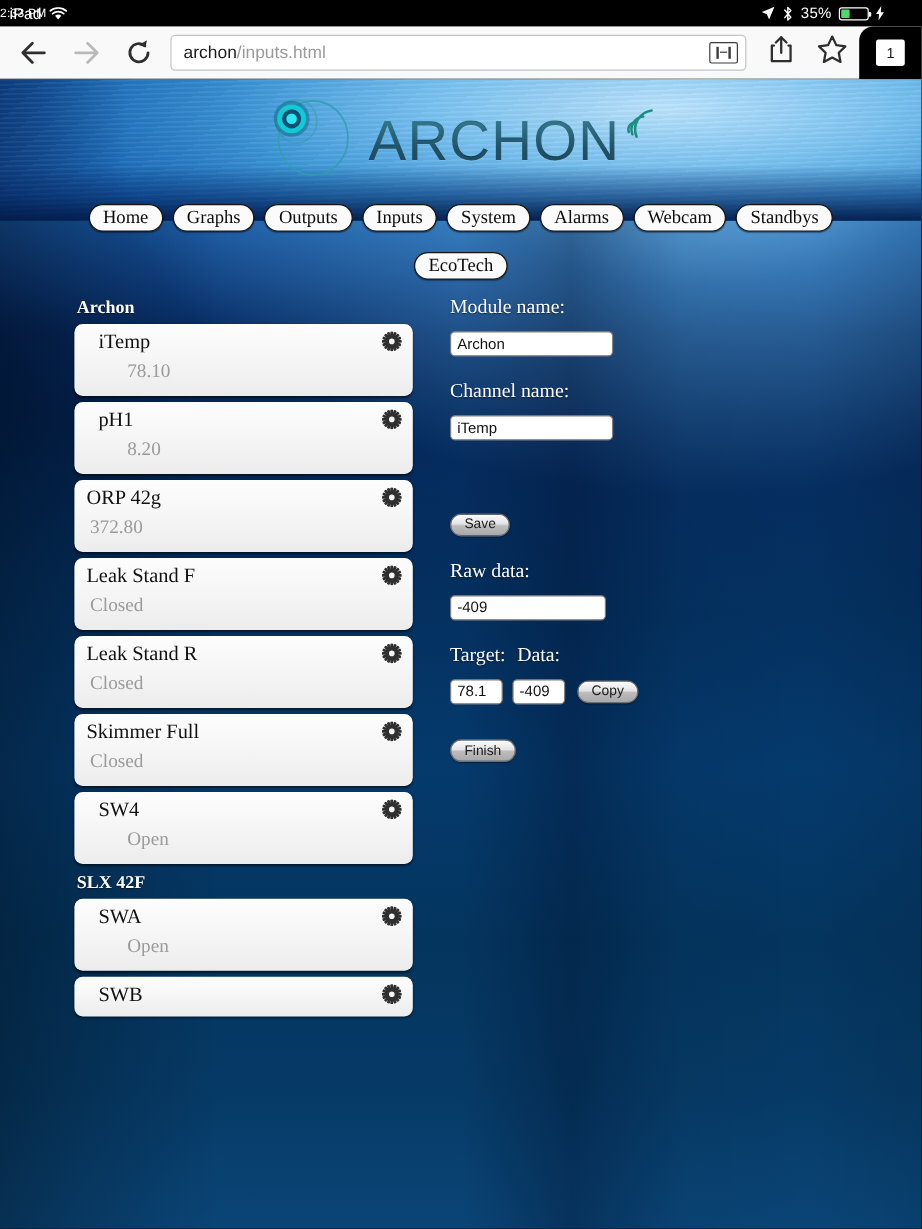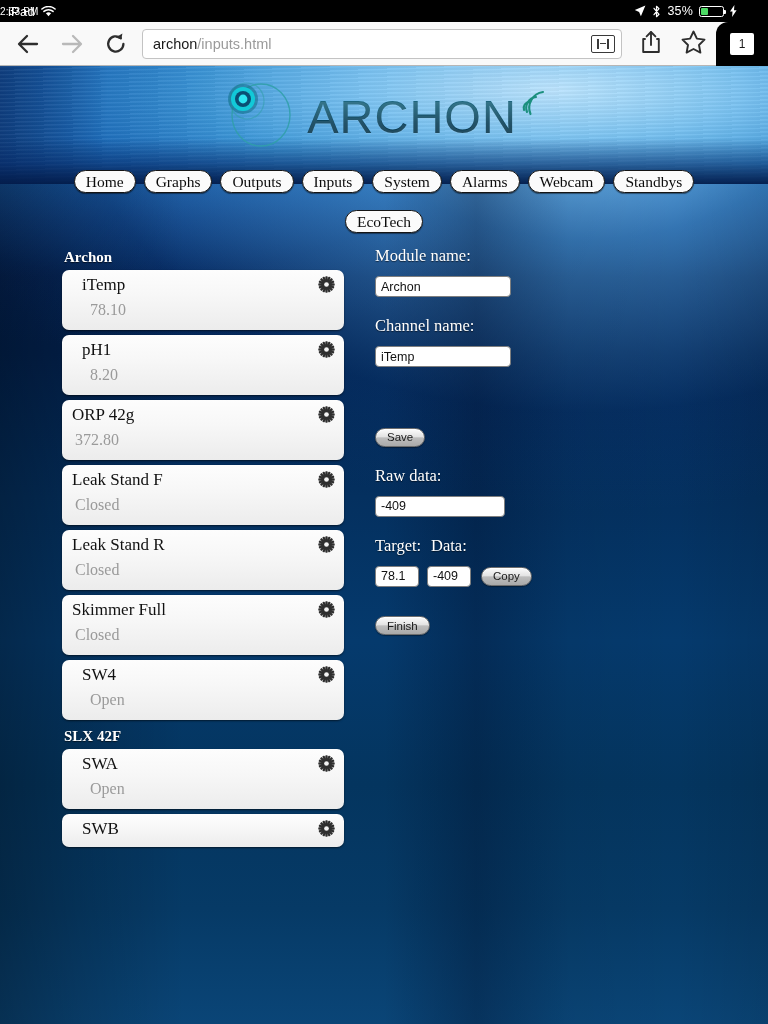--- a/index.html
+++ b/index.html
@@ -179,21 +179,21 @@
   .card-title {
     font-family: "Liberation Serif", serif; font-size: 17px; color: #111;
     position: absolute; top: 5px; left: 0; right: 34px;
     white-space: nowrap; overflow: hidden;
   }
   .card-value {
     font-family: "Liberation Serif", serif; font-size: 16px; color: #9a9a9a;
     position: absolute; top: 31px; left: 0;
   }
   .ind-0 .card-title { padding-left: 10px; }  .ind-0 .card-value { padding-left: 13px; }
-  .ind-1 .card-title { padding-left: 20px; } .ind-1 .card-value { padding-left: 28px; }
+  .ind-1 .card-title { padding-left: 20px; } .ind-1 .card-value { padding-left: 44px; }
   .gear {
     position: absolute; top: 6px; right: 9px; width: 17px; height: 17px; cursor: pointer;
   }
 
   
   .formcol { position: absolute; left: 375px; top: 180px; width: 330px; z-index: 3; }
   .flabel {
     font-family: "Liberation Serif", serif; font-size: 16.5px; color: #ffffff;
     text-shadow: 0 1px 1px rgba(0,0,0,0.55);
     display: block;

